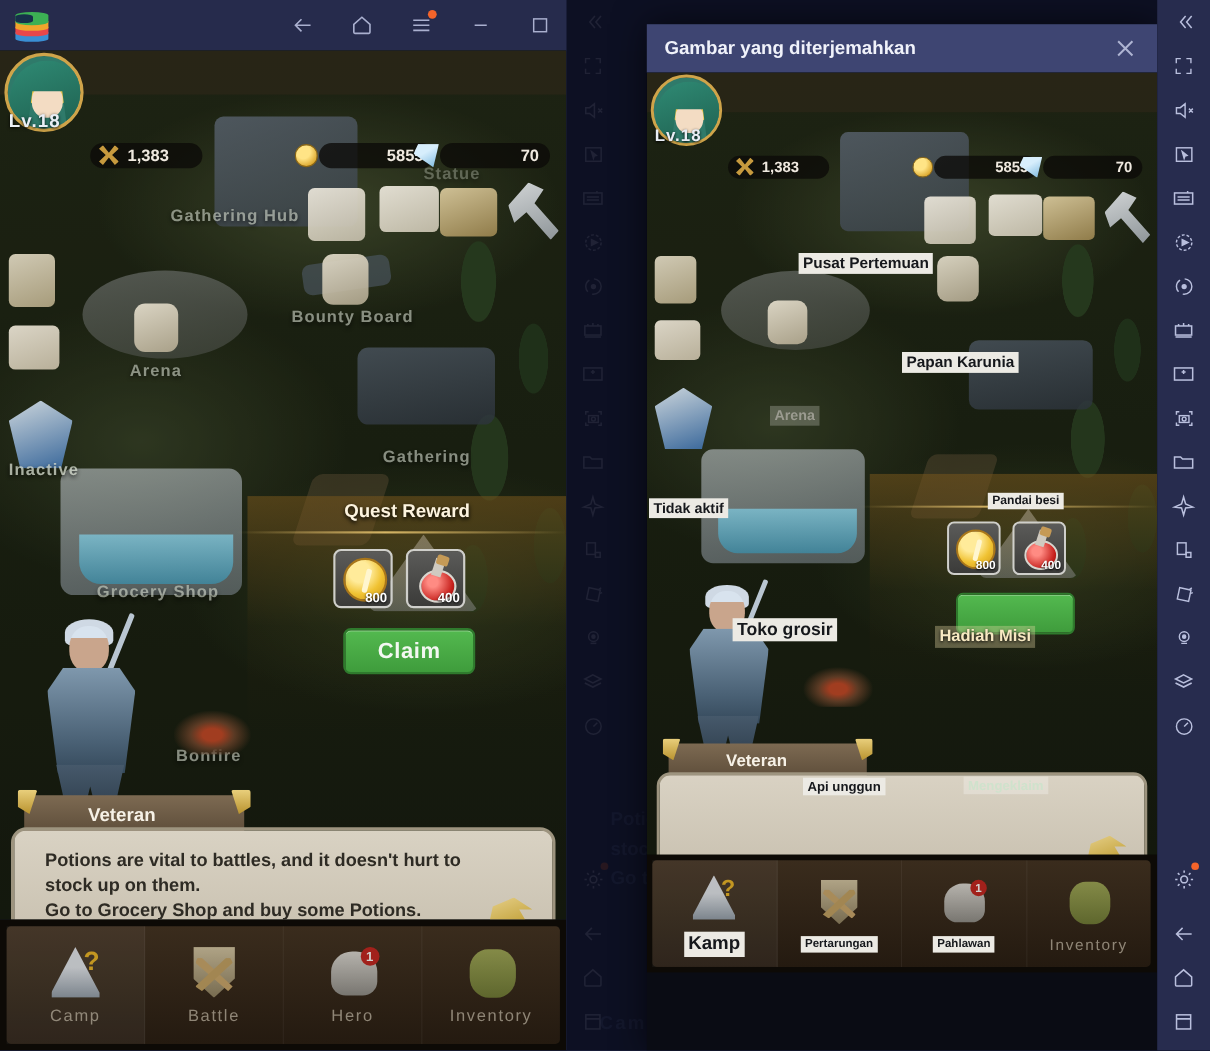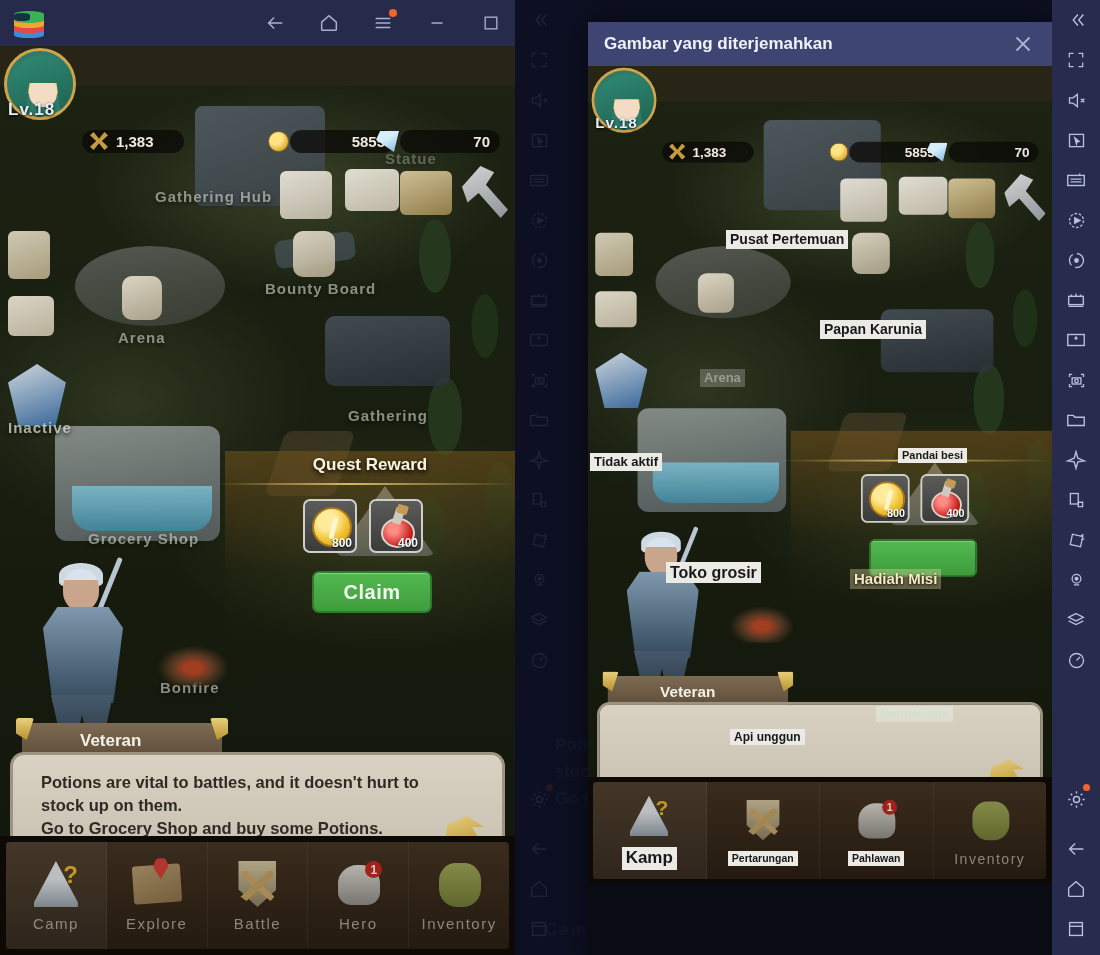--- a/index.html
+++ b/index.html
@@ -365,27 +365,20 @@
       <div class="botnav-inner">
         <div class="nav-item active">
           <span class="nav-gfx">
               <span class="g-tent"></span>
             <span class="badge-q">?</span>
             </span>
           <span class="nav-label">Camp</span>
         </div>
         <div class="nav-item">
           <span class="nav-gfx">
-              <span class="g-map"></span>
-              <span class="g-pin"></span>
-            </span>
-          <span class="nav-label">Explore</span>
-        </div>
-        <div class="nav-item">
-          <span class="nav-gfx">
               <span class="g-shield"></span>
               <span class="g-swords"></span>
               <span class="g-swords2"></span>
             </span>
           <span class="nav-label">Battle</span>
         </div>
         <div class="nav-item">
           <span class="nav-gfx">
               <span class="g-helm"></span>
             <span class="badge-n">1</span>
@@ -629,21 +622,21 @@
             <span class="dl-arrow"></span>
           </div>
         </div>
 
         <div class="tr-label" style="left:138px;top:164px;font-size:14px;">Pusat Pertemuan</div>
         <div class="tr-label" style="left:232px;top:254px;font-size:14px;">Papan Karunia</div>
         <div class="tr-label" style="left:112px;top:303px;font-size:13px;background:rgba(236,234,228,.25);color:#9b9b90;">Arena</div>
         <div class="tr-label" style="left:2px;top:387px;font-size:13px;">Tidak aktif</div>
         <div class="tr-label" style="left:310px;top:382px;font-size:11px;">Pandai besi</div>
         <div class="tr-label" style="left:78px;top:496px;font-size:16px;">Toko grosir</div>
-        <div class="tr-label" style="left:142px;top:641px;font-size:12px;margin-top:22px;">Api unggun</div>
+        <div class="tr-label" style="left:142px;top:641px;font-size:12px;">Api unggun</div>
         <div class="tr-label" style="left:262px;top:503px;font-size:15px;background:rgba(236,220,170,.35);color:#f7e9c2;text-shadow:0 1px 3px #000;">Hadiah Misi</div>
         <div class="tr-label" style="left:288px;top:640px;font-size:12px;background:rgba(255,255,255,.28);color:#cfe2cc;">Mengeklaim</div>
 
       </div>
 
       <div class="t-bot">
         <div class="botnav-inner" style="left:5px;top:5px;width:453px;height:97px;">
           <div class="nav-item active">
             <span class="nav-gfx" style="transform:scale(.88);">
                 <span class="g-tent"></span>

